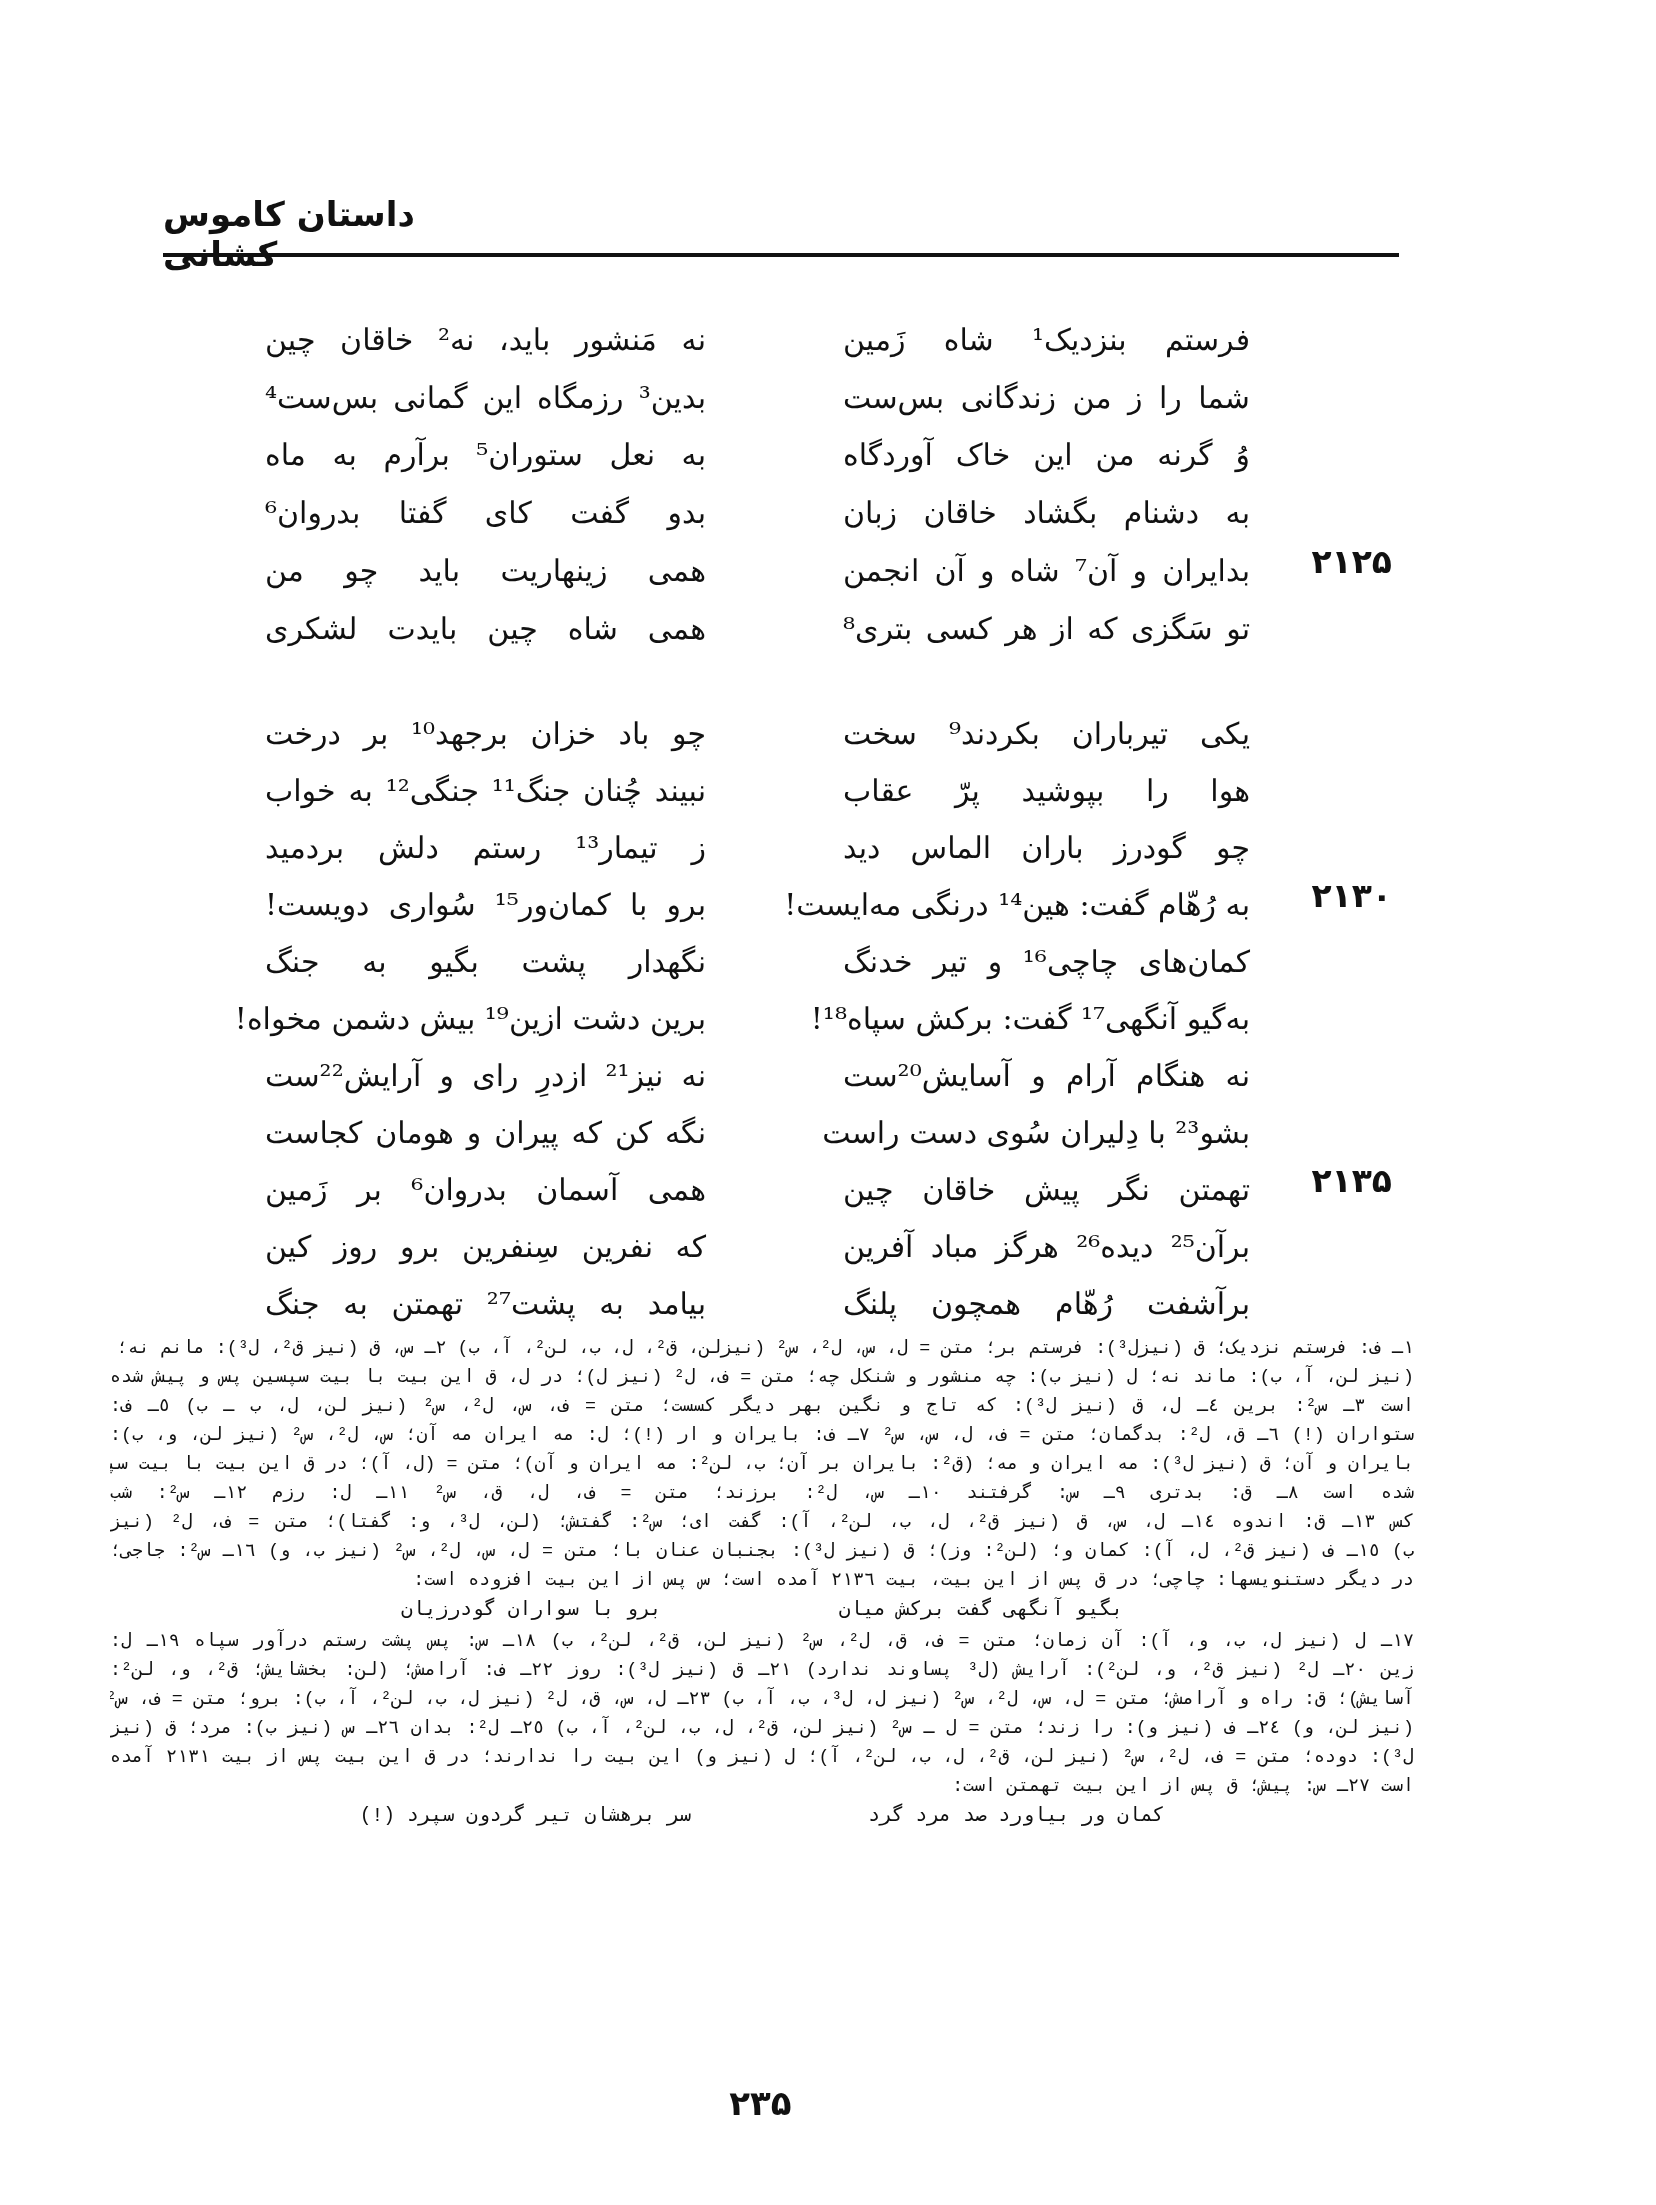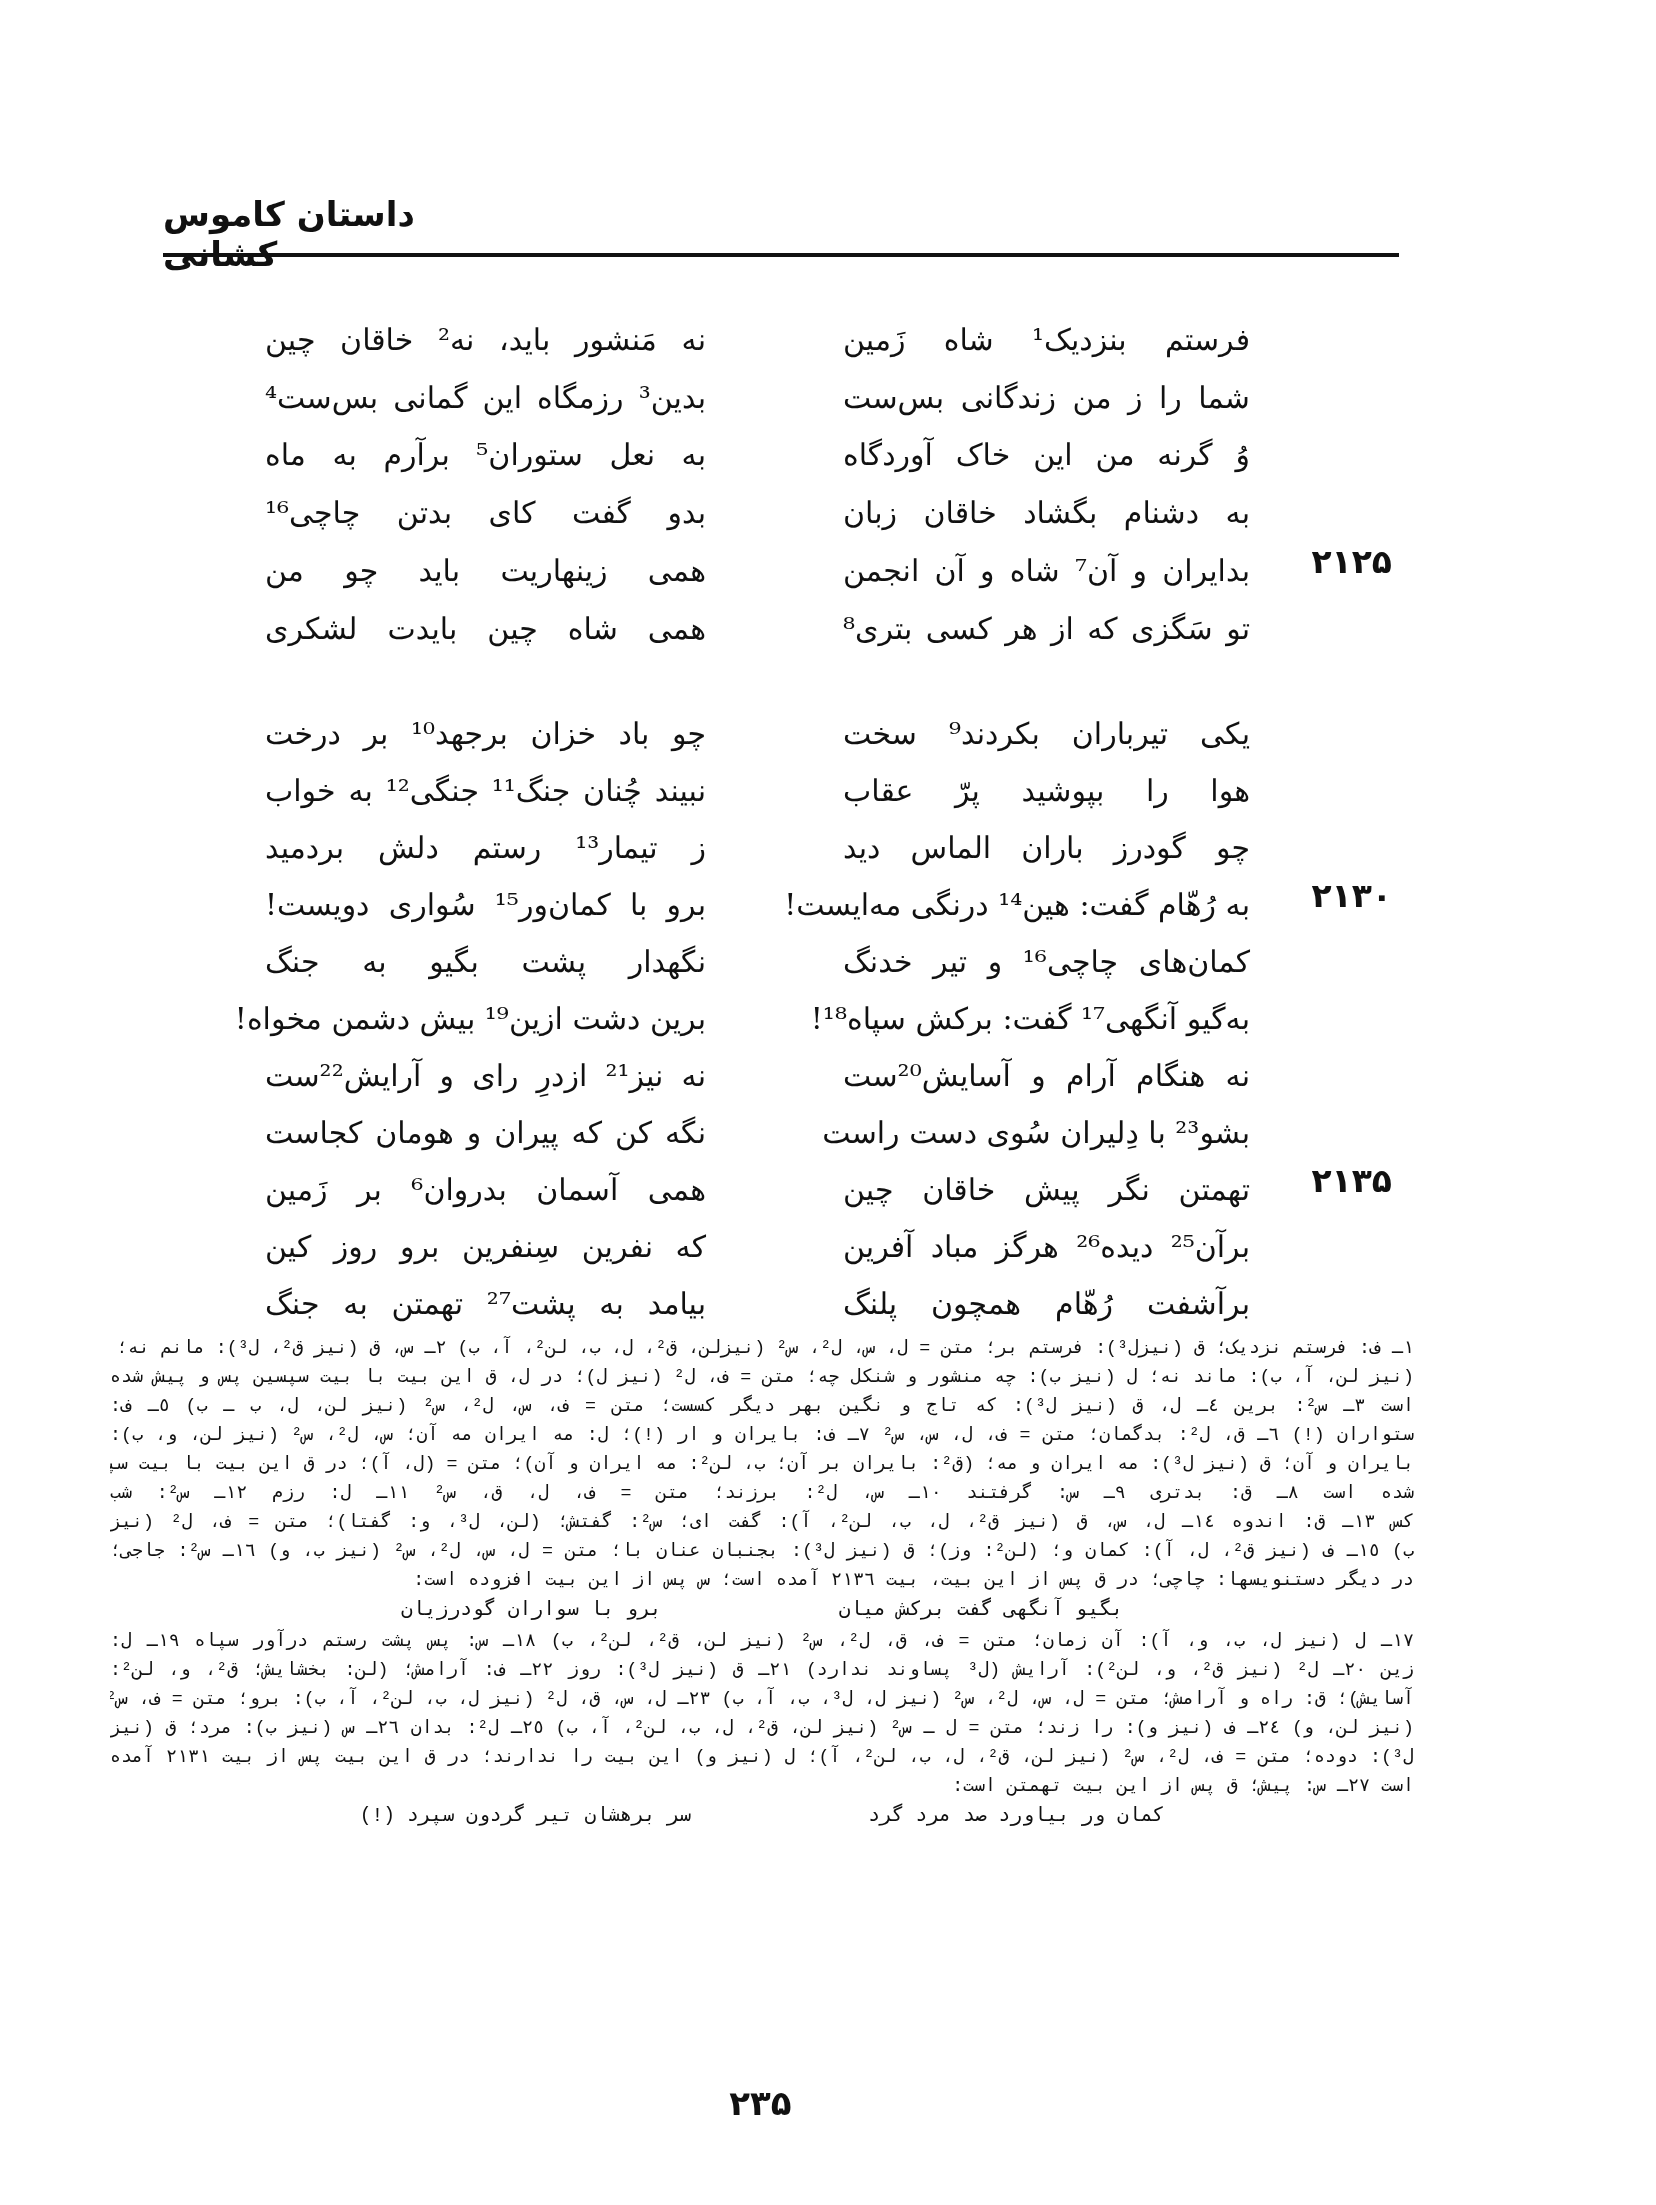--- a/index.html
+++ b/index.html
@@ -39,21 +39,21 @@
       <span class="h2">بدین³ رزمگاه این گمانی بس‌ست⁴</span>
     </div>
     <div class="bayt" style="top:115px;">
       <span class="vnum"></span>
       <span class="h1">وُ گرنه من این خاک آوردگاه</span>
       <span class="h2">به نعل ستوران⁵ برآرم به ماه</span>
     </div>
     <div class="bayt" style="top:173px;">
       <span class="vnum"></span>
       <span class="h1">به دشنام بگشاد خاقان زبان</span>
-      <span class="h2">بدو گفت کای بدتن چاچی¹⁶</span>
+      <span class="h2">بدو گفت کای گفتا بدروان⁶</span>
     </div>
     <div class="bayt" style="top:231px;">
       <span class="vnum">۲۱۲۵</span>
       <span class="h1">بدایران و آن⁷ شاه و آن انجمن</span>
       <span class="h2">همی زینهاریت باید چو من</span>
     </div>
     <div class="bayt" style="top:289px;">
       <span class="vnum"></span>
       <span class="h1">تو سَگزی که از هر کسی بتری⁸</span>
       <span class="h2">همی شاه چین بایدت لشکری</span>

